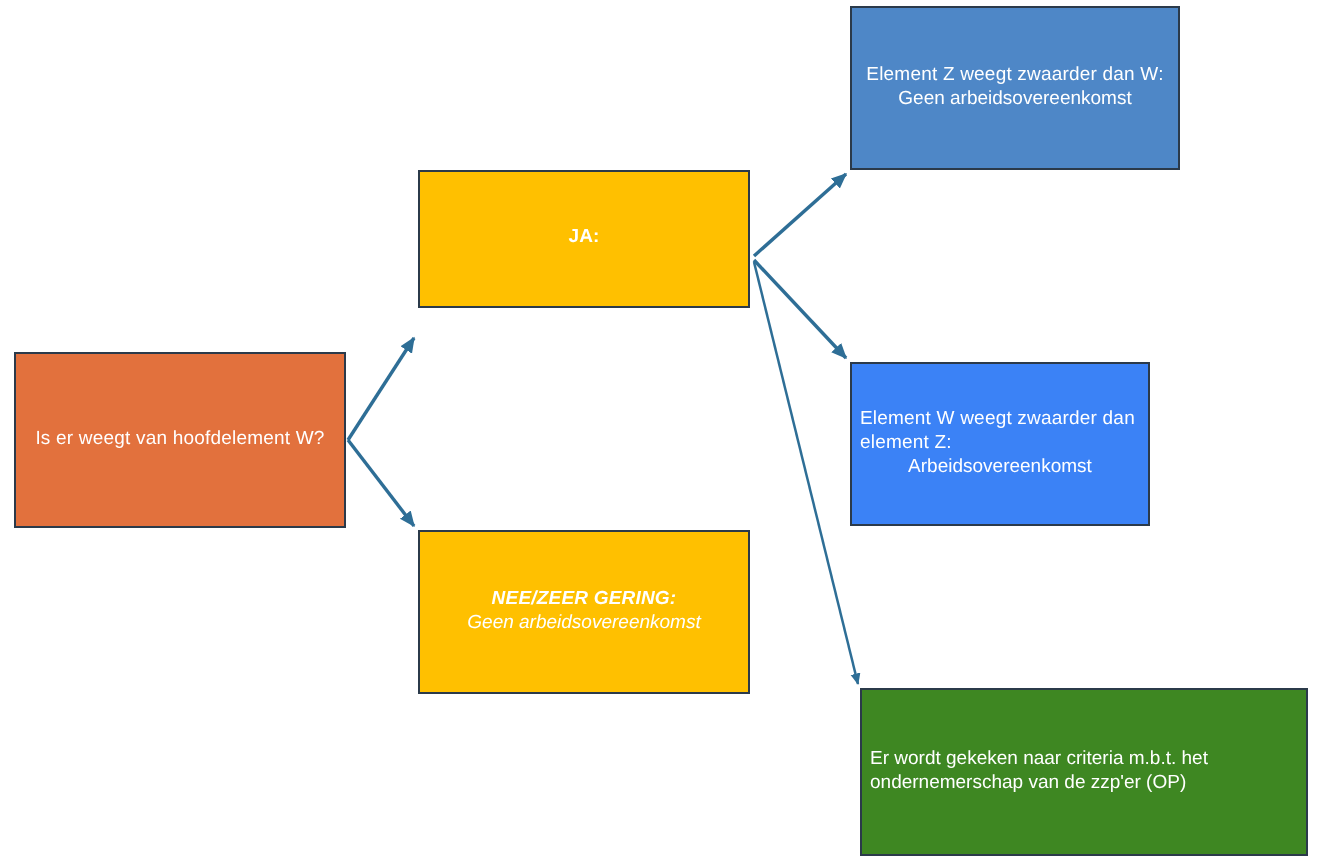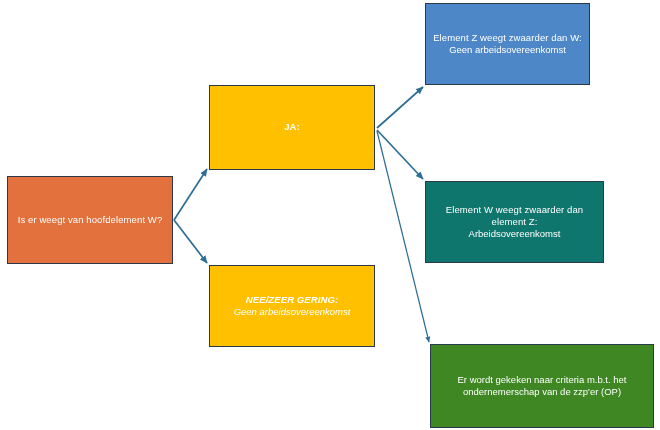--- a/index.html
+++ b/index.html
@@ -25,41 +25,41 @@
     pointer-events: none;
   }
   .node {
     position: absolute;
     box-sizing: border-box;
     border: 1.5px solid #2b3a4a;
     display: flex;
     flex-direction: column;
     align-items: center;
     justify-content: center;
-    text-align: center;
+    text-align: left;
     color: #ffffff;
     padding: 4px 4px;
     line-height: 1.28;
   }
   .node .title {
     font-size: 9.5px;
     font-weight: bold;
     letter-spacing: 0.1px;
   }
   .node .body {
     font-size: 9.5px;
     font-weight: normal;
     margin-top: 0;
   }
 
   #node-root      { left: 7px;   top: 176px; width: 166px; height: 88px; background: #e2713d; }
-  #node-ja        { left: 209px; top: 85px;  width: 166px; height: 85px; background: #ffc000; }
+  #node-ja        { left: 209px; top: 85px;  width: 166px; height: 69px; background: #ffc000; }
   #node-nee       { left: 209px; top: 265px; width: 166px; height: 82px; background: #ffc000; font-style: italic; }
   #node-z-heavier { left: 425px; top: 3px;   width: 165px; height: 82px; background: #4e87c7; }
-  #node-w-heavier { left: 425px; top: 181px; width: 179px; height: 82px; background: #0f766e; }
+  #node-w-heavier { left: 425px; top: 181px; width: 150px; height: 82px; background: #3b82f6; }
   #node-balance   { left: 430px; top: 344px; width: 224px; height: 84px; background: #3e8722; }
 
   #node-ja .title, #node-nee .title { font-weight: bold; }
   #node-z-heavier .title, #node-w-heavier .title, #node-balance .title { font-weight: normal; }
   #node-balance .title { font-weight: normal; }
 </style>
 </head>
 <body>
 
 <div id="canvas">

